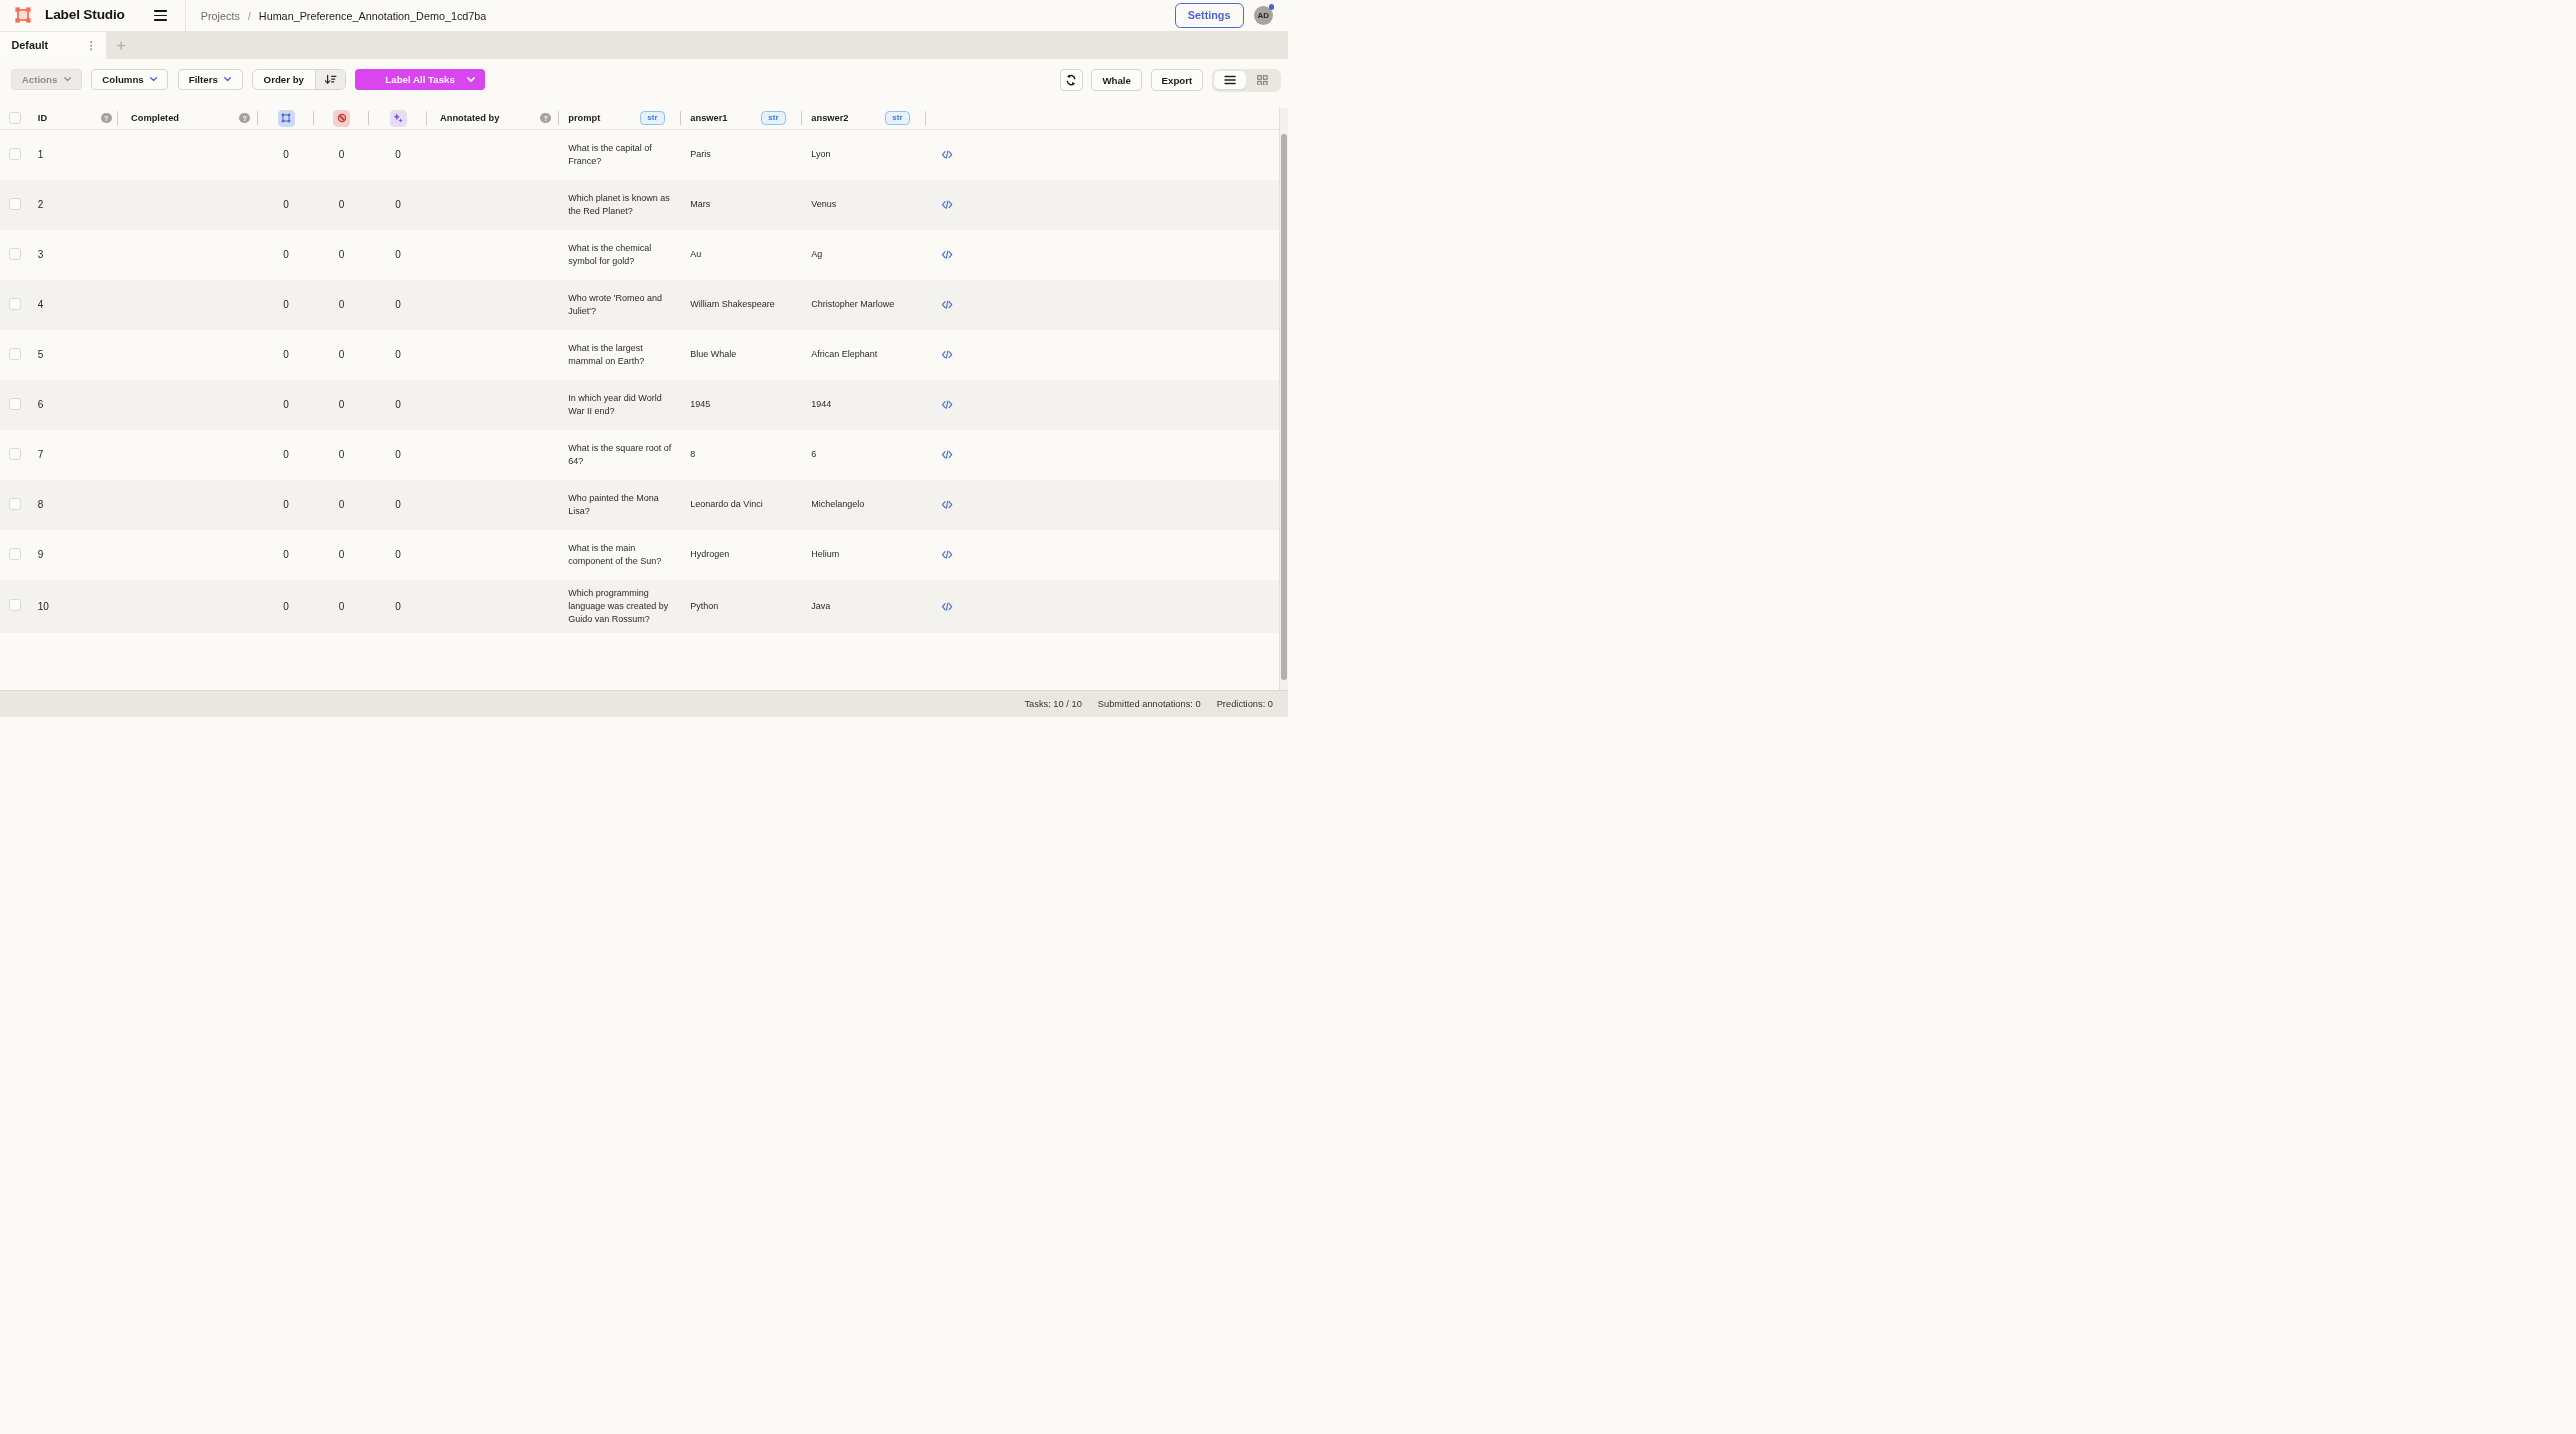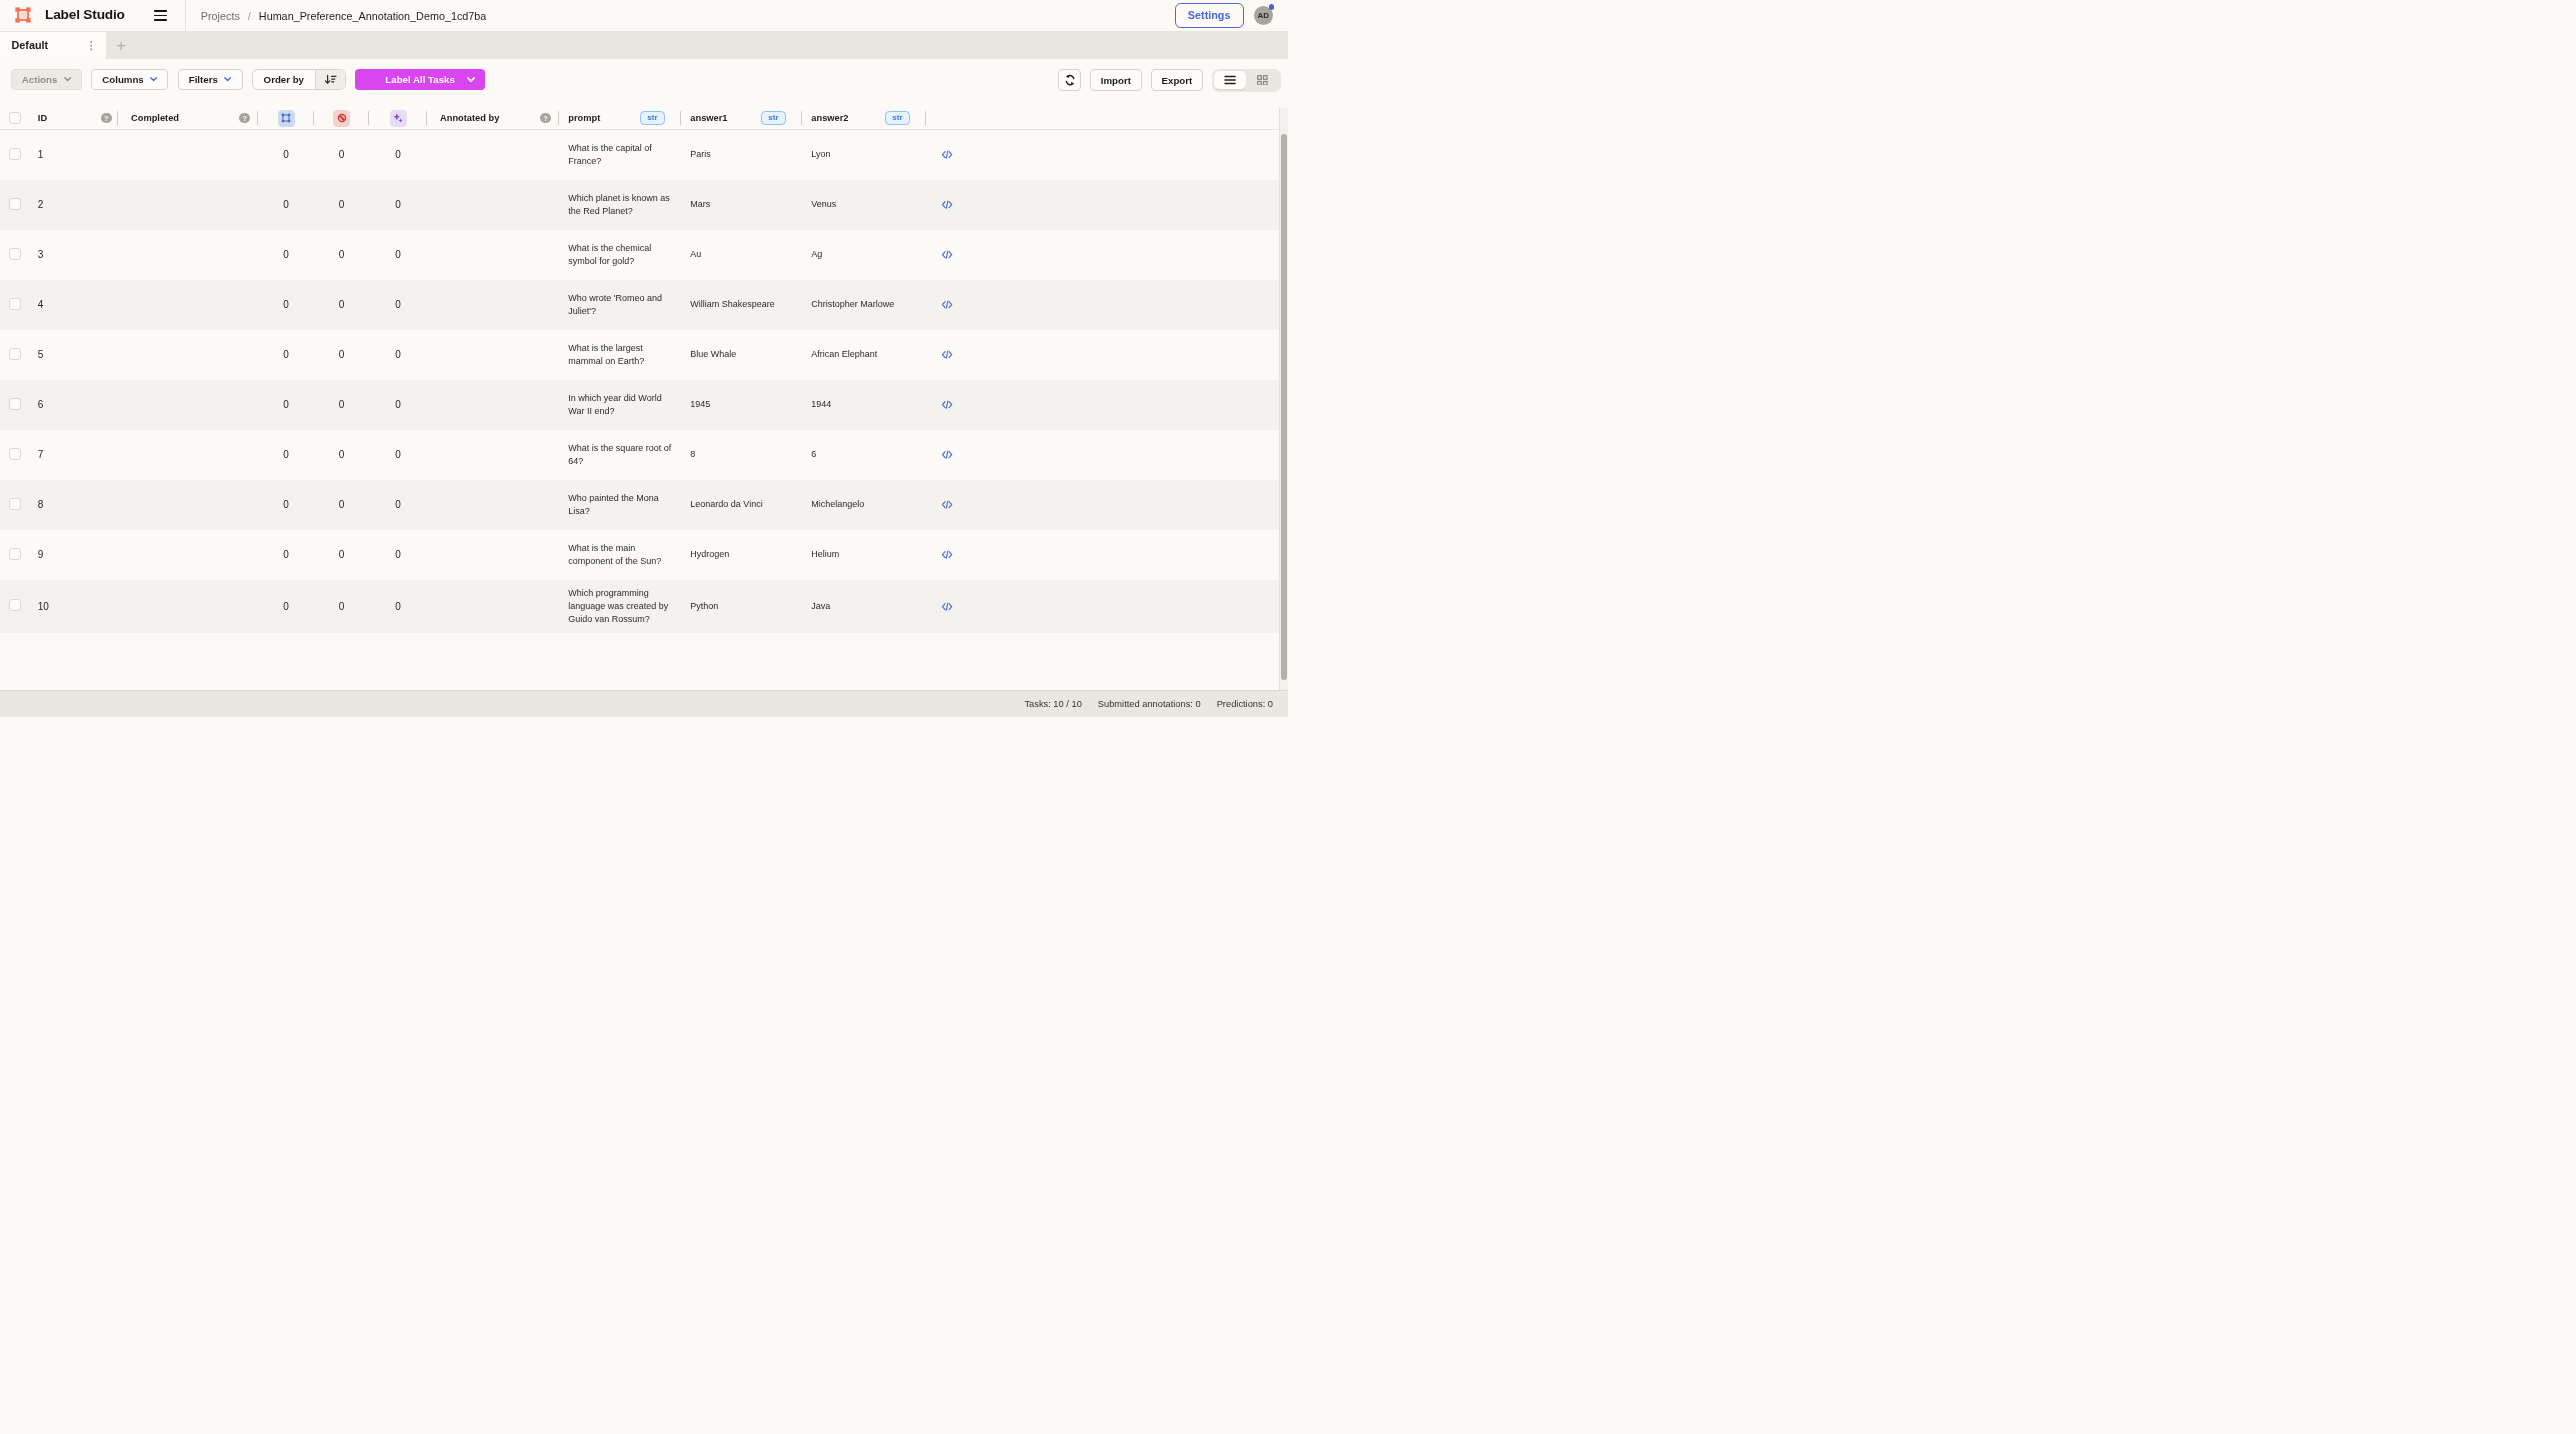--- a/index.html
+++ b/index.html
@@ -177,21 +177,21 @@
         <svg width="12.2" height="12.2" viewBox="0 0 17 17">
           <g stroke="#1f1e1c" stroke-width="2.1" fill="none" stroke-linecap="round">
             <path d="M13.6 6.4 A5.6 5.6 0 0 0 4.6 3.4"></path>
             <path d="M3.4 10.6 A5.6 5.6 0 0 0 12.4 13.6"></path>
           </g>
           <path d="M6.8 1.0 L3.2 4.0 L7.2 5.7 Z" fill="#1f1e1c"></path>
           <path d="M10.2 16.0 L13.8 13.0 L9.8 11.3 Z" fill="#1f1e1c"></path>
         </svg>
       </button>
       <button class="btn">
-          <span>Import</span>
+          <span>Whale</span>
         </button>
       <button class="btn">
           <span>Export</span>
         </button>
       <div class="view-toggle">
         <div class="seg seg-active">
           <svg width="12.2" height="10" viewBox="0 0 17 14">
             <g stroke="#1f1e1c" stroke-width="2.2" stroke-linecap="round">
               <path d="M1.5 2.2 L15.5 2.2"></path>
                 <path d="M1.5 7 L15.5 7"></path>

